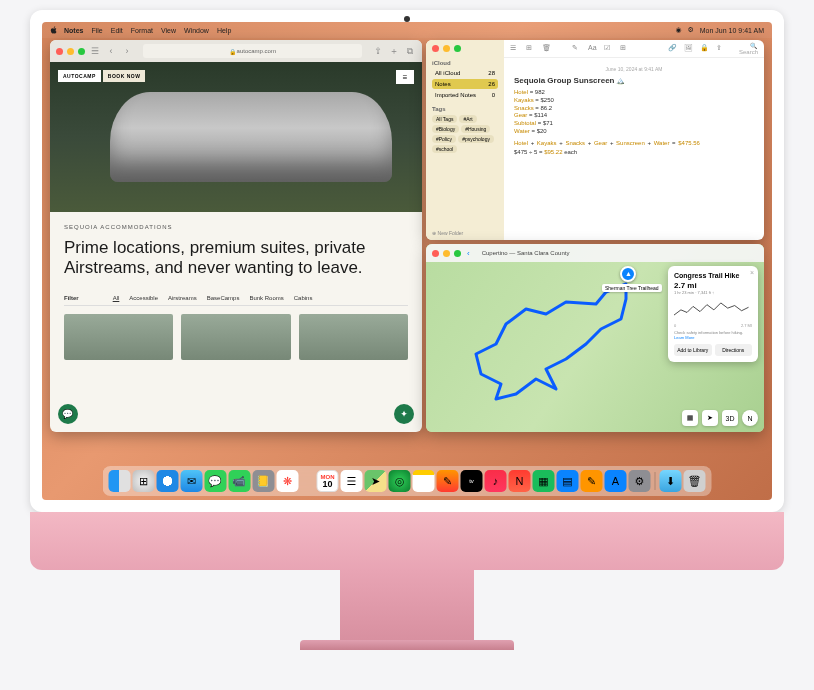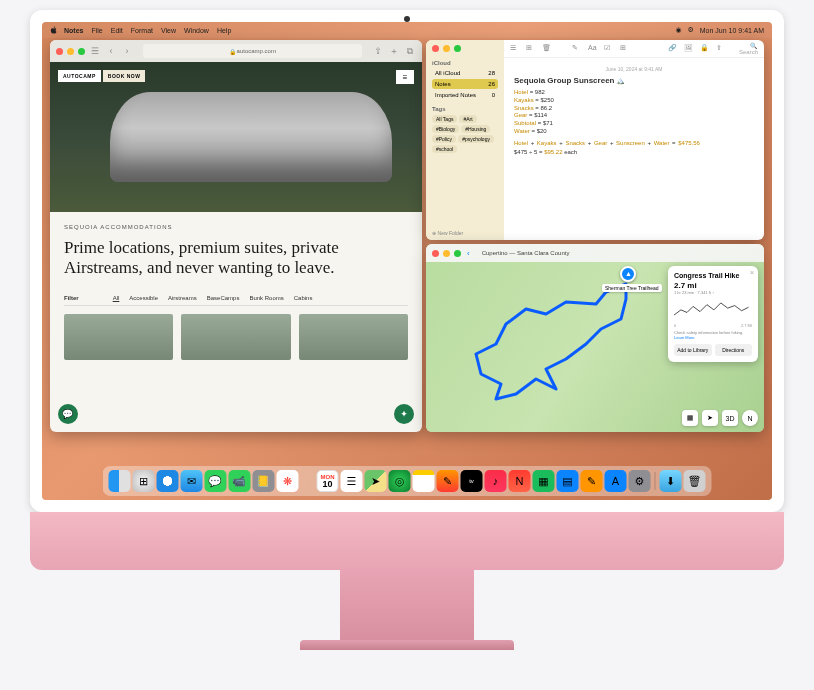--- a/index.html
+++ b/index.html
@@ -28,21 +28,21 @@
 .traffic .r { background:#ff5f57; } .traffic .y { background:#febc2e; } .traffic .g { background:#28c840; }
 .safari-toolbar .nav-btn { width:12px; height:12px; color:#888; font-size:9px; display:flex; align-items:center; justify-content:center; }
 .url-bar { flex:1; height:14px; background:#f2f0ea; border-radius:3px; font-size:6px; display:flex; align-items:center; justify-content:center; color:#666; margin:0 6px; }
 .safari-hero { height:150px; background:linear-gradient(180deg,#2a3a2a 0%,#3a4a3a 50%,#4a5a3a 100%); position:relative; }
 .airstream { position:absolute; top:30px; left:60px; right:30px; height:90px; background:linear-gradient(#a8a8a8,#c8c8c8 40%,#888); border-radius:40px 40px 8px 8px / 50px 50px 8px 8px; box-shadow:inset 0 -20px 20px rgba(0,0,0,.3); }
 .hero-badge { position:absolute; top:8px; left:8px; display:flex; gap:2px; }
 .hero-badge span { background:#fff; font-size:5px; font-weight:700; padding:3px 5px; letter-spacing:.5px; }
 .hero-menu { position:absolute; top:8px; right:8px; width:18px; height:14px; background:#fff; font-size:8px; display:flex; align-items:center; justify-content:center; }
 .safari-content { padding:12px 14px; }
 .eyebrow { font-size:6px; letter-spacing:1px; color:#555; text-transform:uppercase; margin-bottom:8px; }
-.headline { font-size:17px; line-height:1.2; font-family:Liberation Serif, serif; color:#1a1a1a; margin-bottom:16px; }
+.headline { font-size:17px; line-height:1.2; font-family:Liberation Sans, sans-serif; color:#1a1a1a; margin-bottom:16px; }
 .filter-row { display:flex; align-items:center; gap:10px; font-size:6px; color:#333; margin-bottom:8px; border-bottom:1px solid #ddd; padding-bottom:4px; }
 .filter-row .cat { cursor:pointer; } .filter-row .cat.active { text-decoration:underline; }
 .thumbs { display:flex; gap:8px; }
 .thumb { flex:1; height:46px; background:linear-gradient(#9a9,#787); border-radius:2px; }
 .fab-l,.fab-r { position:absolute; bottom:8px; width:20px; height:20px; border-radius:50%; background:#1e7a4a; color:#fff; font-size:9px; display:flex; align-items:center; justify-content:center; }
 .fab-l { left:8px; } .fab-r { right:8px; }
 
 
 .notes { position:absolute; top:18px; left:384px; width:338px; height:200px; background:#fff; border-radius:6px; box-shadow:0 4px 16px rgba(0,0,0,.3); display:flex; overflow:hidden; }
 .notes-sidebar { width:78px; background:#f4edd4; font-size:6px; padding:18px 6px 6px; position:relative; }

